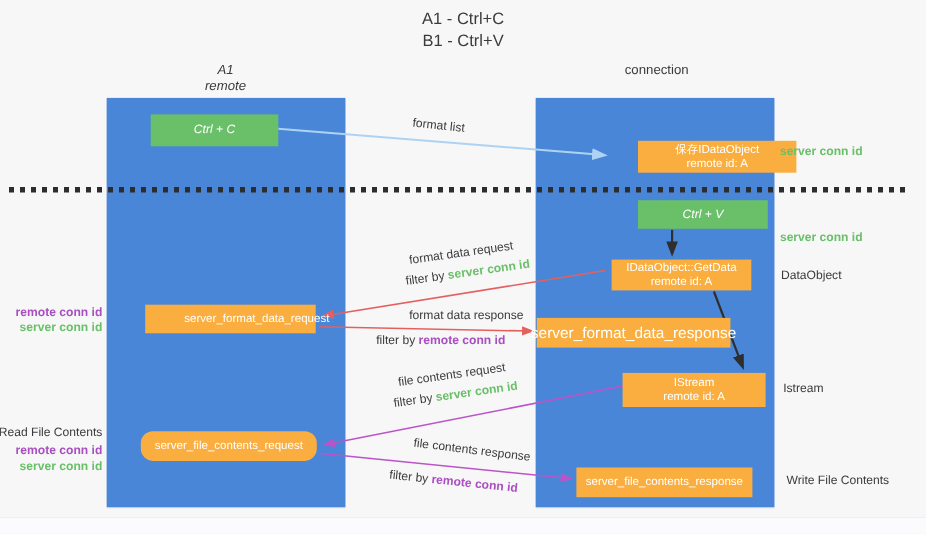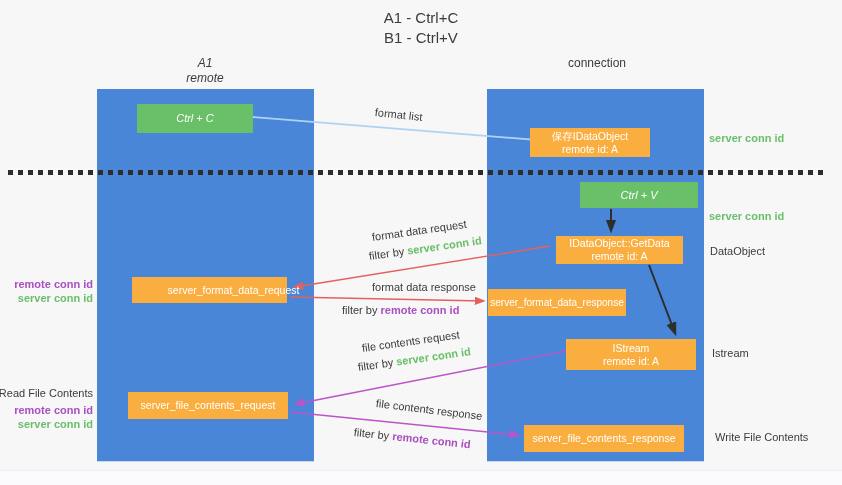--- a/index.html
+++ b/index.html
@@ -86,48 +86,48 @@
     <line x1="290" y1="297" x2="483" y2="301" stroke="var(--arrow-red)" stroke-width="1.4" marker-end="url(#mRed)"></line>
     <line x1="649" y1="265" x2="675" y2="333" stroke="var(--arrow-black)" stroke-width="2" marker-end="url(#mBlack)"></line>
     <line x1="566" y1="351" x2="296" y2="404" stroke="var(--arrow-purple)" stroke-width="1.4" marker-end="url(#mPurple)"></line>
     <line x1="290" y1="412" x2="518" y2="435" stroke="var(--arrow-purple)" stroke-width="1.4" marker-end="url(#mPurple)"></line>
   </svg>
 
   <div class="node green" style="left:137px;top:104px;width:116px;height:29px;">
     <span>Ctrl + C</span>
   </div>
 
-  <div class="node orange" style="left:530px;top:128px;width:120px;height:29px;font-size:10.5px;">
+  <div class="node orange" style="left:580px;top:128px;width:144px;height:29px;font-size:10.5px;">
     <span>保存IDataObject</span>
     <span>remote id: A</span>
   </div>
 
   <div class="node green" style="left:553px;top:182px;width:118px;height:26px;margin-left:27px;">
     <span>Ctrl + V</span>
   </div>
 
   <div class="node orange" style="left:556px;top:236px;width:127px;height:28px;font-size:10.5px;">
     <span>IDataObject::GetData</span>
     <span>remote id: A</span>
   </div>
 
   <div class="node orange" style="left:132px;top:277px;width:155px;height:26px;font-size:10.5px;padding-left:48px;">
     <span>server_format_data_request</span>
   </div>
 
-  <div class="node orange" style="left:488px;top:289px;width:138px;height:27px;font-size:10px;">
+  <div class="node orange" style="left:488px;top:289px;width:176px;height:27px;font-size:14px;">
     <span>server_format_data_response</span>
   </div>
 
   <div class="node orange" style="left:566px;top:339px;width:130px;height:31px;font-size:10.5px;">
     <span>IStream</span>
     <span>remote id: A</span>
   </div>
 
-  <div class="node orange" style="left:128px;top:392px;width:160px;height:27px;font-size:10.5px;">
+  <div class="node orange" style="left:128px;top:392px;width:160px;height:27px;font-size:10.5px;border-radius:11px;">
     <span>server_file_contents_request</span>
   </div>
 
   <div class="node orange" style="left:524px;top:425px;width:160px;height:27px;font-size:10.5px;">
     <span>server_file_contents_response</span>
   </div>
 
   <div class="edge-label" style="left:375px;top:106px;transform:rotate(6deg);">format list</div>
 
   <div class="edge-label" style="left:372px;top:231px;transform:rotate(-8deg);">format data request</div>

